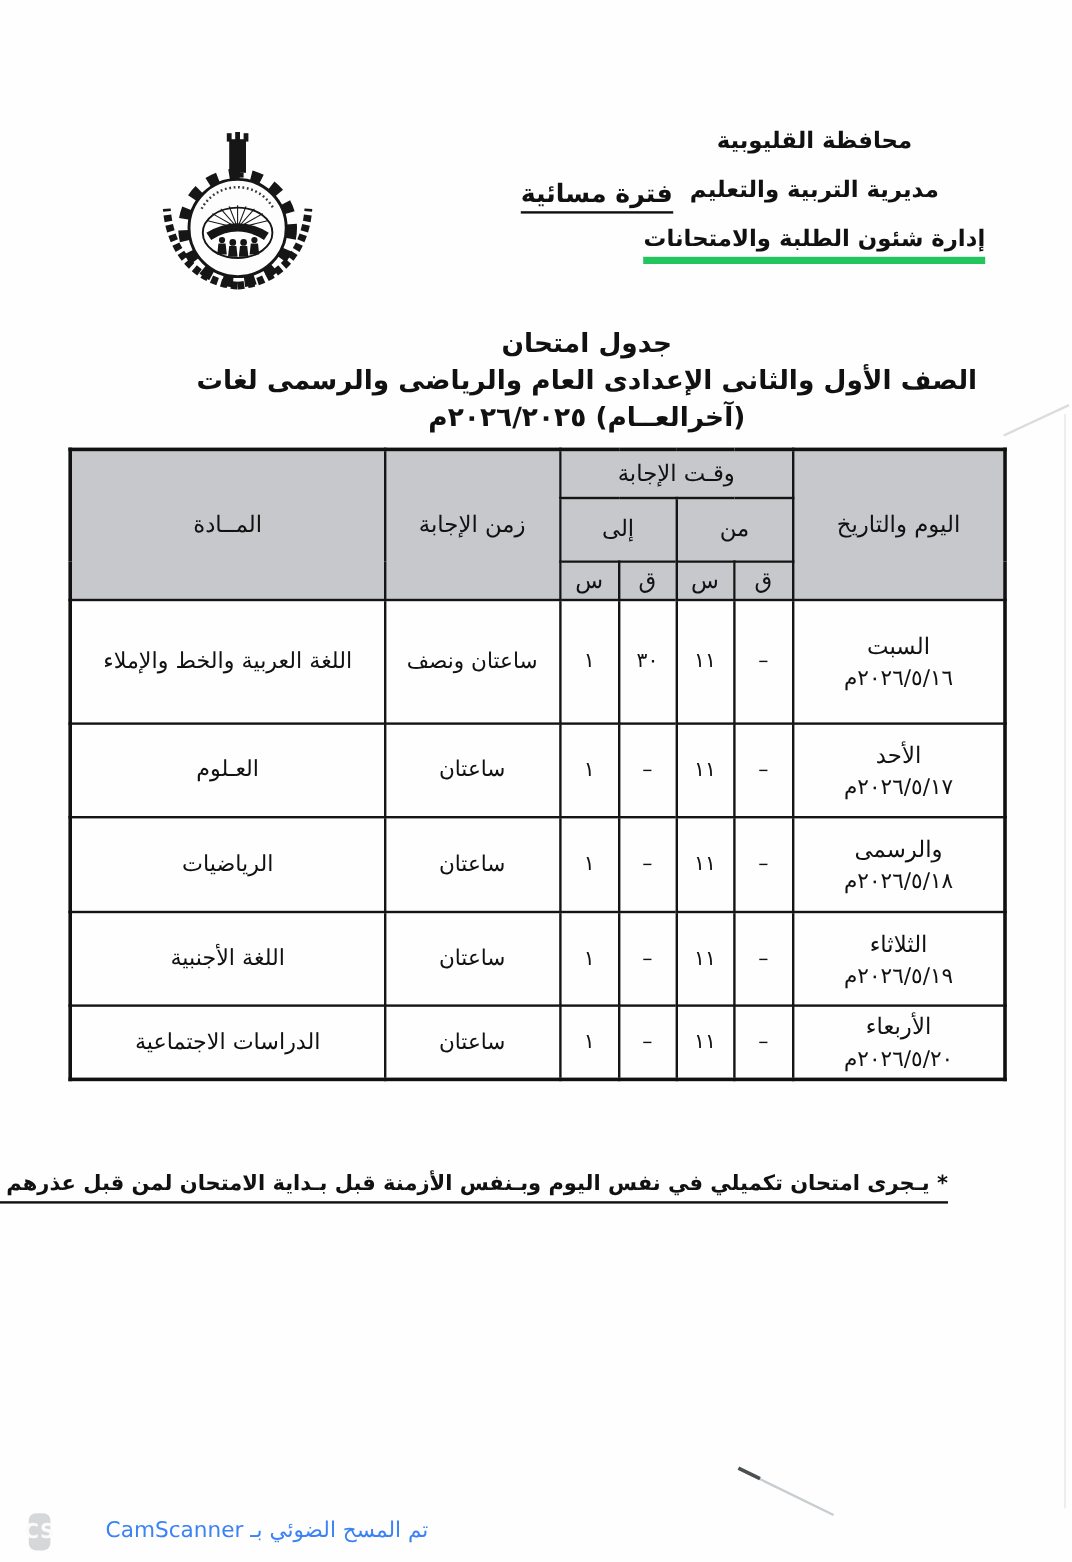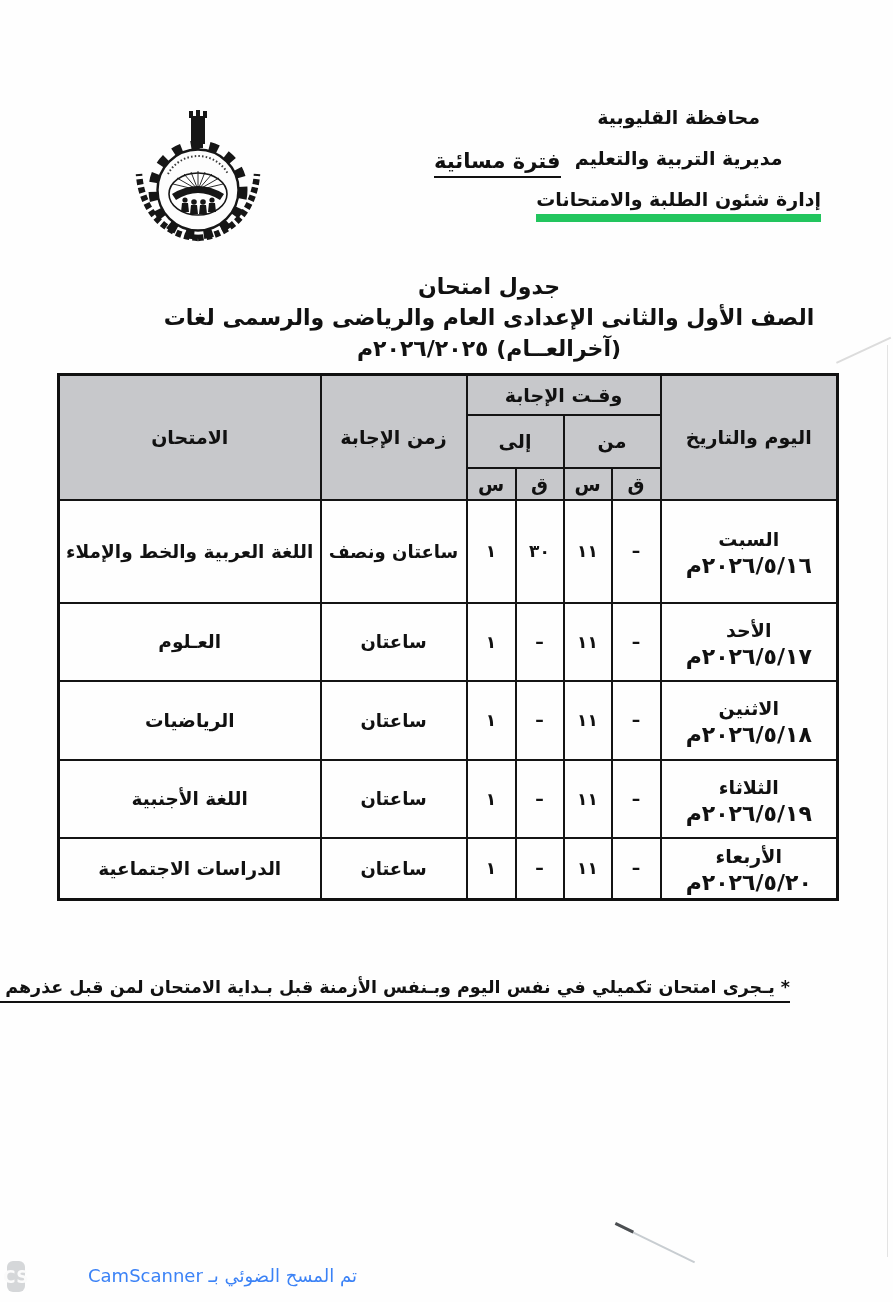--- a/index.html
+++ b/index.html
@@ -5,63 +5,63 @@
   * { margin:0; padding:0; box-sizing:border-box; }
   html,body { background:#ffffff; }
   .page {
     position:relative; width:893px; height:1302px; margin:0 auto;
     background:#fefefe; overflow:hidden;
     font-family:"DejaVu Sans", sans-serif; color:#111;
   }
   
   .gov-block { position:absolute; top:106px; right:72px; text-align:center; direction:rtl; }
   .gov-line { font-size:19px; font-weight:bold; margin-bottom:19px; white-space:nowrap; }
-  .gov-line.u { border-bottom:8px solid #22c55e; padding-bottom:4px; display:inline-block; }
+  .gov-line.u { border-bottom:6px solid #22c55e; padding-bottom:4px; display:inline-block; }
   .period { position:absolute; top:149px; left:398px; font-size:21px; font-weight:bold;
             direction:rtl; border-bottom:2px solid #111; padding-bottom:3px; white-space:nowrap;margin-left:36px; }
   .logo { position:absolute; top:110px; left:127px; width:142px; height:132px; }
   
   .title-block { position:absolute; top:271px; left:0; width:890px; text-align:center; direction:rtl;margin-left:44px; }
   .title-line { font-size:22px; font-weight:bold; line-height:31px; white-space:nowrap; }
   
   table.sched {
     position:absolute; top:373px; left:57px; width:779px;
     border-collapse:collapse; table-layout:fixed; direction:rtl;
     border:3px solid #111;
   }
   table.sched th, table.sched td {
     border:2.5px solid #141414; text-align:center; vertical-align:middle;
-    font-weight:bold; overflow:hidden;
+    font-weight:normal; overflow:hidden;
   }
   table.sched th { background:#c7c8cb; font-size:19px; }
   table.sched td { background:#fefefe; }
   th.big   { font-size:21px; }
   th.small { font-size:17px; }
   td.num   { font-size:17px; }
   td.dur   { font-size:18px; white-space:nowrap; }
   td.subj  { font-size:18.5px; white-space:nowrap; }
   .day-name { font-size:19px; line-height:30px; }
-  .day-date { font-size:22px; line-height:24px; direction:rtl; }
+  .day-date { font-size:18px; line-height:24px; direction:rtl; }
   
   .note1 { position:absolute; top:931px; right:6px; direction:rtl; white-space:nowrap; }
   .note1 .label { font-size:24px; font-weight:bold; border-bottom:2.5px solid #111;
                   padding-bottom:2px; margin-left:116px; }
   .note1 .body  { font-size:22px; font-weight:bold; }
   .note2 { position:absolute; top:977px; right:103px; direction:rtl; white-space:nowrap;
            font-size:17.5px; font-weight:bold; border-bottom:2px solid #111; padding-bottom:4px; }
   
   .scanline-v   { position:absolute; left:887px; top:345px; width:1px; height:912px; background:#e3e3e3; }
   .scanline-d1  { position:absolute; left:836px; top:362px; width:60px; height:1.5px;
                   background:#dcdcdc; transform:rotate(-25deg); transform-origin:0 0; }
   .scanline-d2  { position:absolute; left:616px; top:1223px; width:88px; height:1.5px;
                   background:#c8cdd1; transform:rotate(26deg); transform-origin:0 0; }
   .scanline-d2b { position:absolute; left:616px; top:1222px; width:20px; height:2.5px;
                   background:#4c4f52; transform:rotate(26deg); transform-origin:0 0; }
   
-  .cs-badge { position:absolute; left:7px; top:1261px; width:18px; height:31px;
+  .cs-badge { position:absolute; left:24px; top:1261px; width:18px; height:31px;
               background:#d5d7d9; border-radius:6px; color:#fbfbfb;
               display:flex; align-items:center; justify-content:center;
               font-size:17px; font-weight:bold; letter-spacing:0.5px; }
   .cs-text  { position:absolute; left:48px; top:1265px; direction:rtl;
               color:#3b82f6; font-size:18px; white-space:nowrap;margin-left:40px; }
 </style>
 </head>
 <body>
 
 <div class="page">
@@ -135,21 +135,21 @@
       <col style="width:48px">
         <col style="width:49px">
         <col style="width:146px">
         <col style="width:262px">
     </colgroup>
     <thead>
       <tr style="height:40px">
         <th class="big" rowspan="3">اليوم والتاريخ</th>
         <th colspan="4">وقـت الإجابة</th>
         <th class="big" rowspan="3">زمن الإجابة</th>
-        <th class="big" rowspan="3">الامتحان</th>
+        <th class="big" rowspan="3">المــادة</th>
       </tr>
       <tr style="height:53px">
         <th colspan="2">من</th>
         <th colspan="2">إلى</th>
       </tr>
       <tr style="height:32px">
         <th class="small">ق</th>
         <th class="small">س</th>
         <th class="small">ق</th>
         <th class="small">س</th>
@@ -175,21 +175,21 @@
         </td>
         <td class="num">–</td>
         <td class="num">١١</td>
         <td class="num">–</td>
         <td class="num">١</td>
         <td class="dur">ساعتان</td>
         <td class="subj">العـلوم</td>
       </tr>
       <tr style="height:79px">
         <td>
-          <div class="day-name">الاثنين</div>
+          <div class="day-name">والرسمى</div>
           <div class="day-date">٢٠٢٦/٥/١٨م</div>
         </td>
         <td class="num">–</td>
         <td class="num">١١</td>
         <td class="num">–</td>
         <td class="num">١</td>
         <td class="dur">ساعتان</td>
         <td class="subj">الرياضيات</td>
       </tr>
       <tr style="height:78px">

